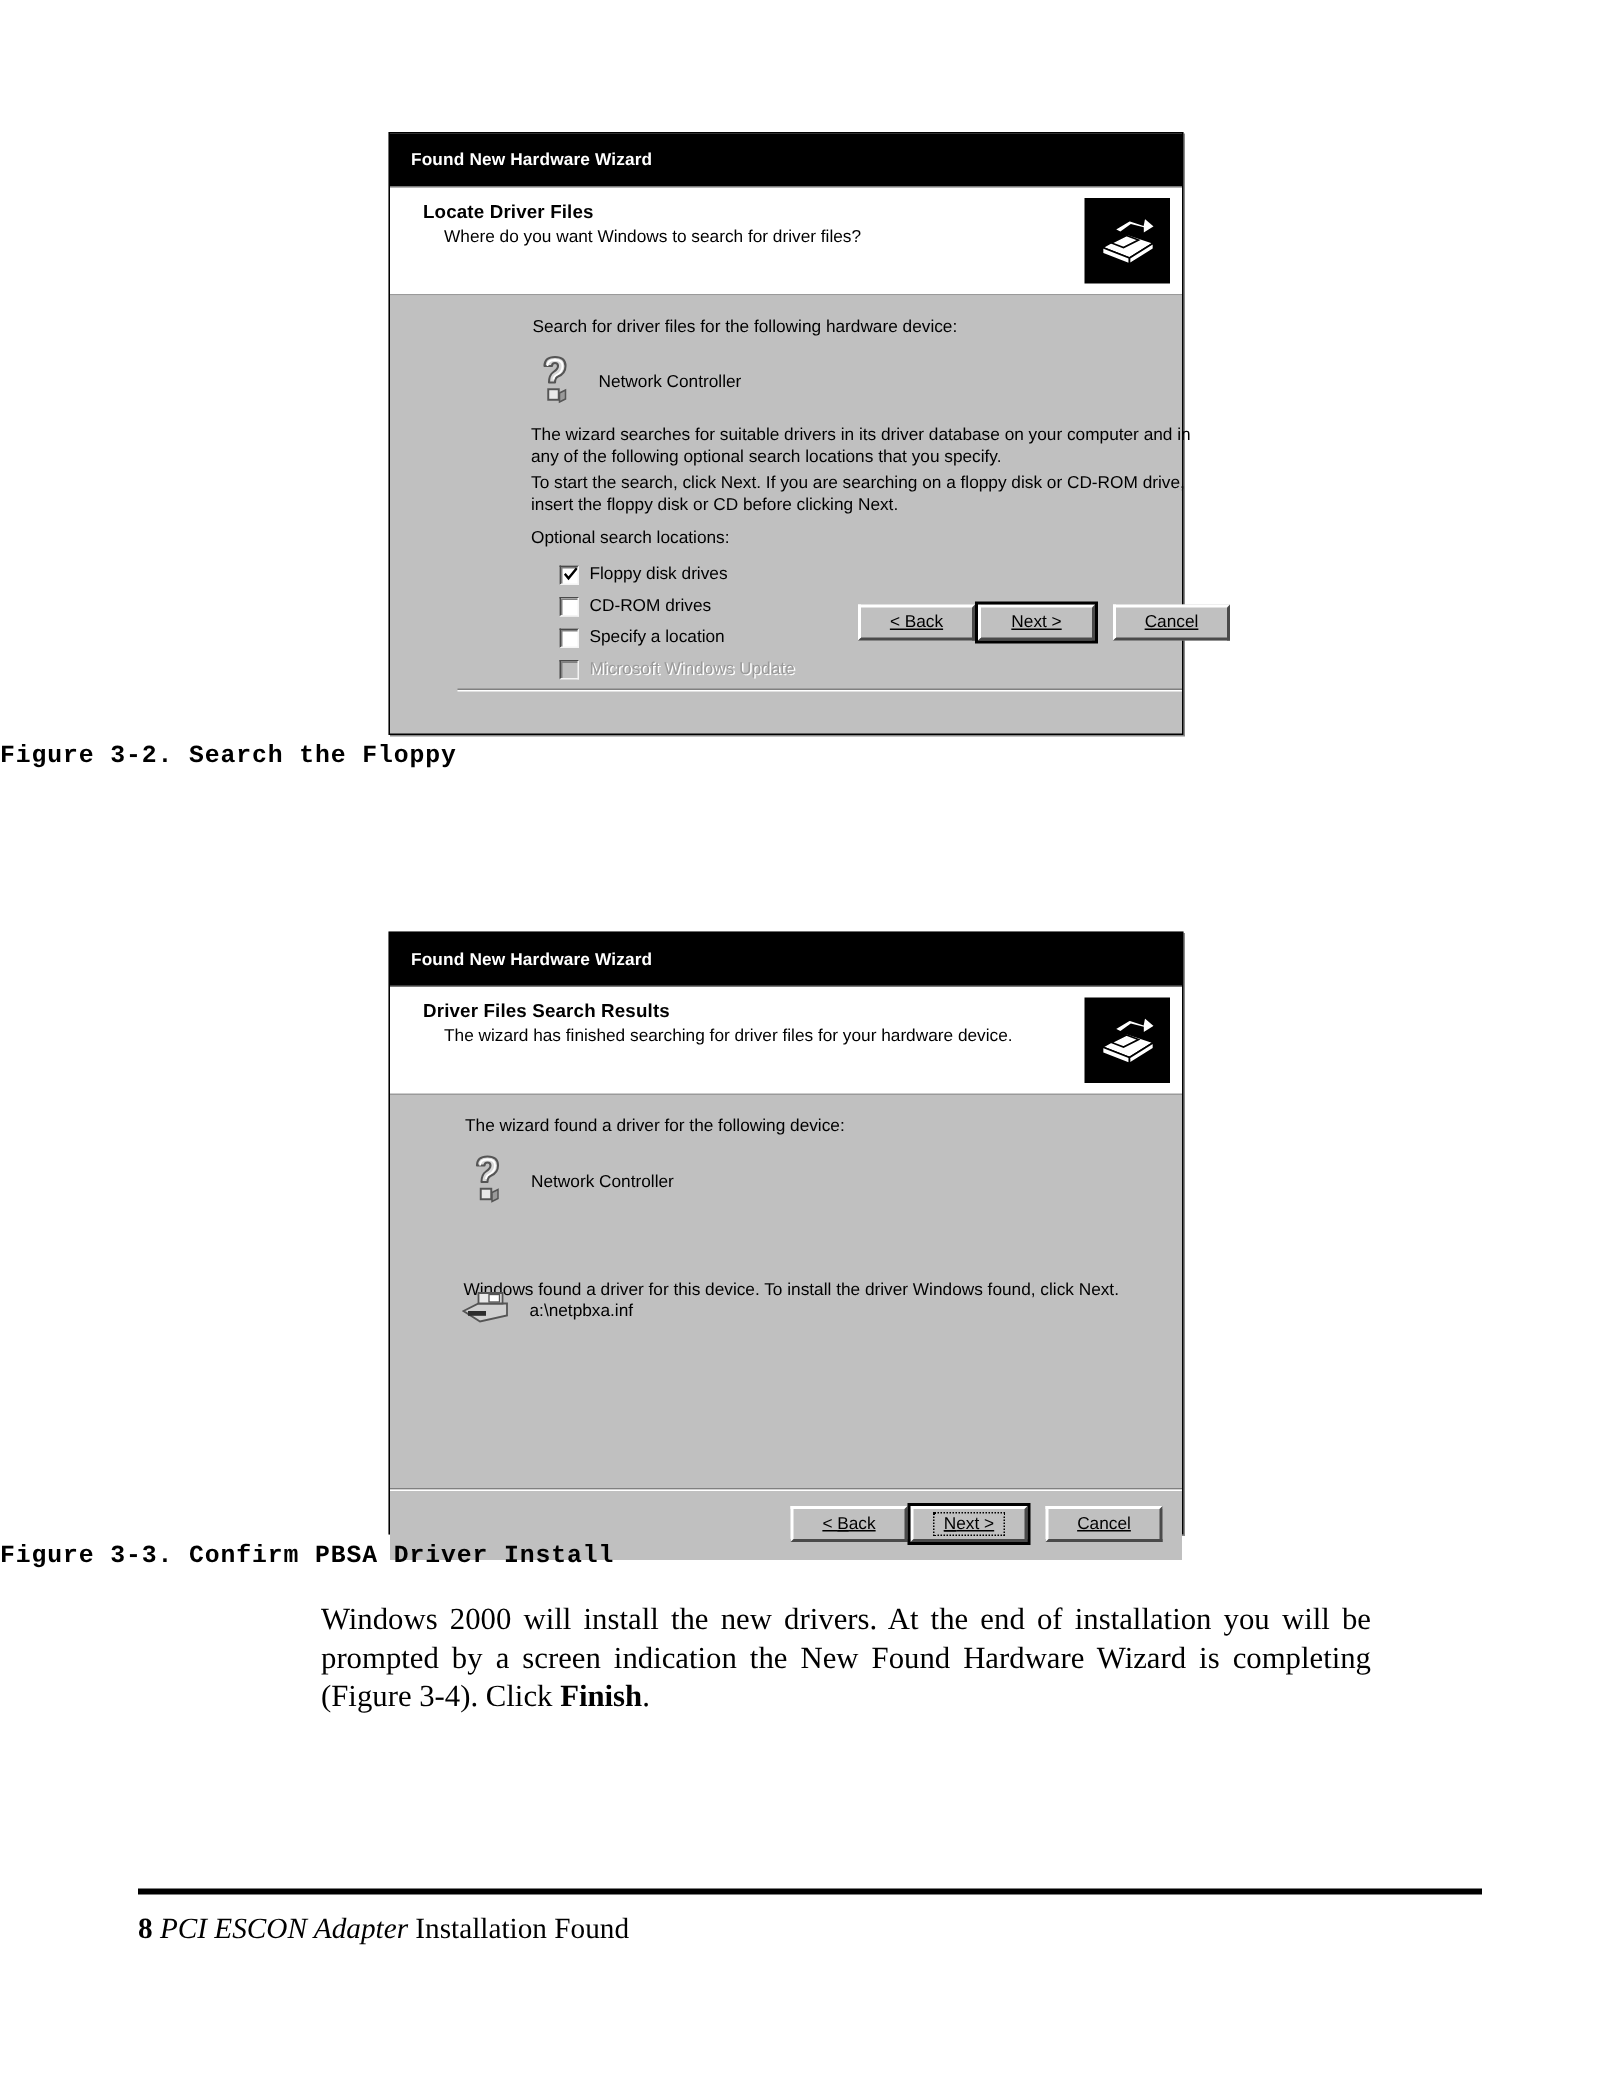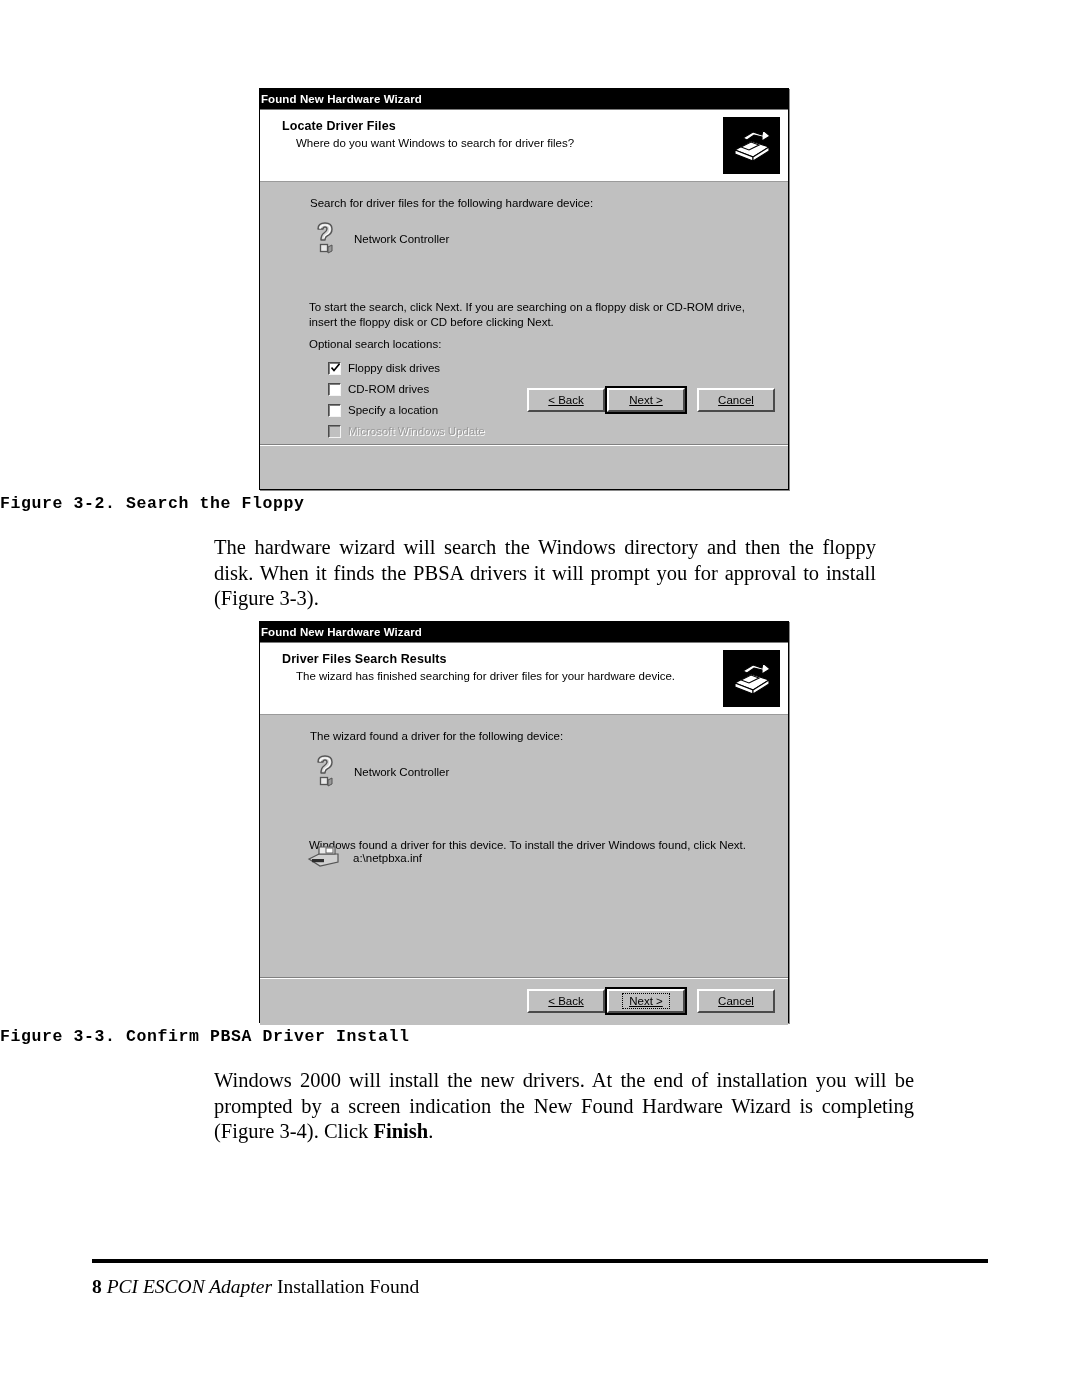--- a/index.html
+++ b/index.html
@@ -21,28 +21,28 @@
 
   
   .win-dialog {
     position: absolute;
     background: #c0c0c0;
     border: 1px solid #000;
     font-family: "Liberation Sans", sans-serif;
     box-shadow: 1px 1px 0 #8a8a8a;
   }
   .win-titlebar {
-    height: 21px;
+    height: 36px;
     background: #000000;
     color: #ffffff;
     font-size: 11.5px;
     font-weight: bold;
     display: flex;
     align-items: center;
-    padding-left: 1px;
+    padding-left: 14px;
     letter-spacing: 0.1px;
     border-bottom: 1px solid #7a7a7a;
   }
   .win-header {
     background: #ffffff;
     height: 72px;
     position: relative;
     border-bottom: 1px solid #9a9a9a;
     padding: 9px 0 0 22px;
   }
@@ -213,36 +213,37 @@
             <path d="M24 34 L24 38 L40 28 L40 24 Z"></path>
             <path d="M12 24 L22 19 L30 22 L20 27 Z"></path>
           </g>
           <g fill="#ffffff" stroke="#000000" stroke-width="1.1">
             <path d="M14 15 L24 9 L33 12 L34 7 L41 13 L33 18 L33 14 L25 12 L18 17 Z"></path>
           </g>
         </svg>
       </div>
     </div>
 
-    <div class="win-body" style="height:242px; position:relative;">
+    <div class="win-body" style="height:242px; position:relative;margin-left:45px;">
 
       <div class="body-text" style="position:absolute; left:50px; top:14px;">Search for driver files for the following hardware device:</div>
 
       <div class="devrow" style="position:absolute; left:48px; top:38px;">
         <span>
           <svg width="34" height="34" viewBox="0 0 34 34" aria-hidden="true">
             <path d="M10 9 q0-6 7-6 q7 0 7 6 q0 5-5 7 q-2 1-2 4 h-4 q0-5 3-7 q3-2 3-4 q0-2-2-2 q-2 0-2 2 z" fill="#d9d9d9" stroke="#555" stroke-width="1.4" stroke-linejoin="round"></path>
             <path d="M12 9 q0-4 5-4 q5 0 5 4 q0 4-4 6 q-2 1-2 3" fill="none" stroke="#ffffff" stroke-width="1.2"></path>
             <rect x="12.5" y="24.5" width="7" height="7" fill="#e8e8e8" stroke="#555" stroke-width="1.3"></rect>
             <path d="M20 27 l4-2 l0 6 l-4 2 z" fill="#9a9a9a" stroke="#555" stroke-width="1"></path>
           </svg>
         </span>
         <span class="devlabel">Network Controller</span>
       </div>
 
+      <div class="body-text" style="position:absolute; left:49px; top:86px; width:440px;">The wizard searches for suitable drivers in its driver database on your computer and in any of the following optional search locations that you specify.</div>
 
       <div class="body-text" style="position:absolute; left:49px; top:118px; width:448px;">To start the search, click Next. If you are searching on a floppy disk or CD-ROM drive, insert the floppy disk or CD before clicking Next.</div>
 
       <div class="body-text" style="position:absolute; left:49px; top:155px;">Optional search locations:</div>
 
       <div style="position:absolute; left:68px; top:179px;">
 
         <div class="cbrow">
           <span class="cbox">
             <svg class="tick" viewBox="0 0 9 10" aria-hidden="true">
@@ -279,21 +280,20 @@
         </button>
         <button class="win-btn" style="left:437px;">
           <span class="btn-inner">Cancel</span>
         </button>
       </div>
     </div>
   </div>
 
   <div class="fig-caption" style="top:494px;">Figure 3-2. Search the Floppy</div>
 
-  <div class="para" style="left:214px; top:535px; width:662px;">The hardware wizard will search the Windows directory and then the floppy disk. When it finds the PBSA drivers it will prompt you for approval to install (Figure 3-3).</div>
 
   <div class="win-dialog" style="left:259px; top:621px; width:530px; height:402px;">
 
     <div class="win-titlebar">
       <span>Found New Hardware Wizard</span>
     </div>
 
     <div class="win-header">
       <div class="win-header-title">Driver Files Search Results</div>
       <div class="win-header-sub">The wizard has finished searching for driver files for your hardware device.</div>

